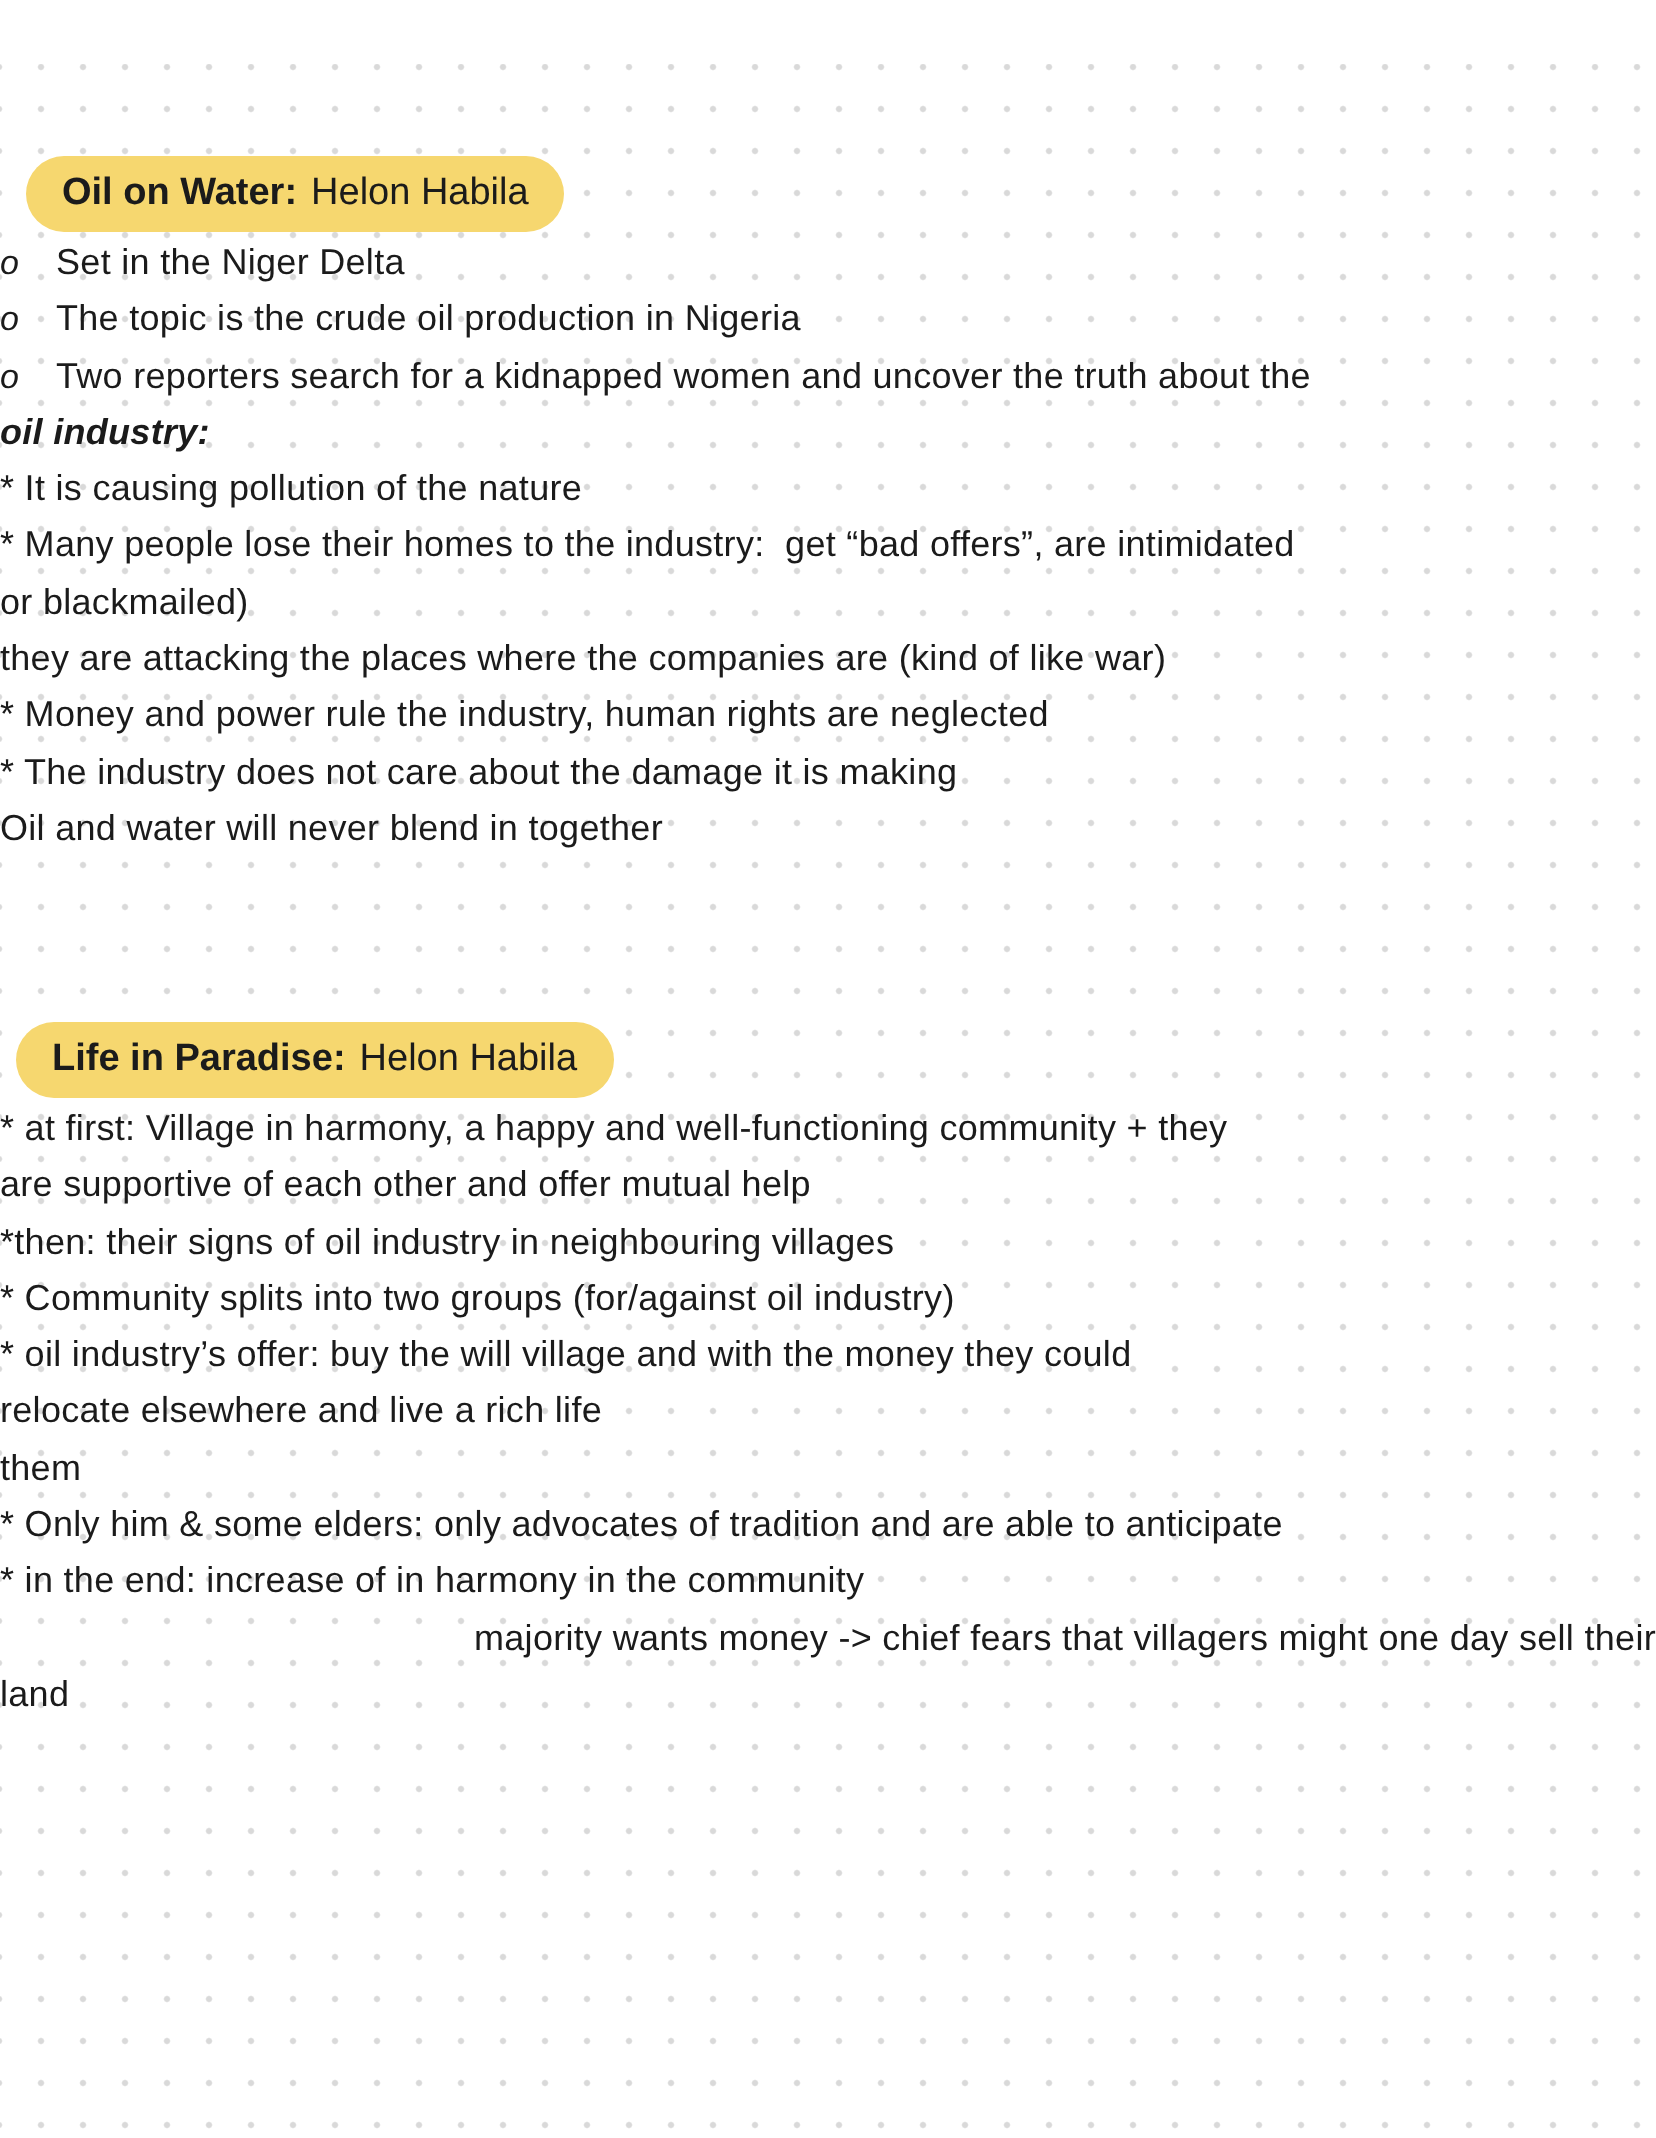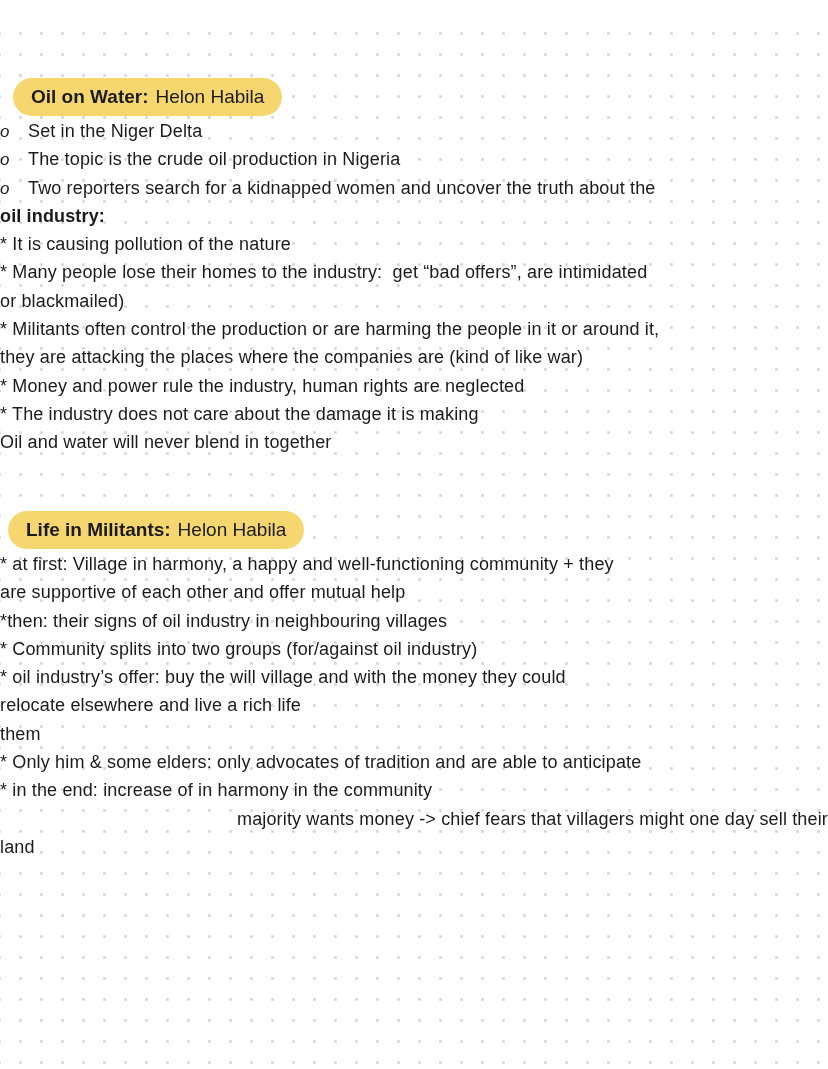--- a/index.html
+++ b/index.html
@@ -37,21 +37,21 @@
   .pill .b{font-weight:700;}
   .pill .a{font-weight:400;margin-left:7px;}
   .sec-1 .pill{margin-left:13px;}
   .sec-2 .pill{margin-left:8px;}
   .lines{padding-top:1px;}
   .line{
     height:28.3px;line-height:28.3px;
     font-size:18px;letter-spacing:.15px;
     white-space:pre;
   }
-  .line.bold{font-weight:700;}
+  .line.bold{font-weight:700;font-style:italic;}
   .line.indent{padding-left:30px;text-align:right;}
   .obullet{
     display:inline-block;width:28px;
     font-style:italic;font-size:17px;
   }
 </style>
 </head>
 <body>
 
 <div class="page">
@@ -64,32 +64,31 @@
       </span>
     </div>
     <div class="lines">
       <div class="line"><span class="obullet">o</span><span>Set in the Niger Delta</span></div>
       <div class="line"><span class="obullet">o</span><span>The topic is the crude oil production in Nigeria</span></div>
       <div class="line"><span class="obullet">o</span><span>Two reporters search for a kidnapped women and uncover the truth about the</span></div>
       <div class="line bold">oil industry:</div>
       <div class="line">* It is causing pollution of the nature</div>
       <div class="line">* Many people lose their homes to the industry:  get “bad offers”, are intimidated</div>
       <div class="line">or blackmailed)</div>
-      <div class="line">* Militants often control the production or are harming the people in it or around it,</div>
       <div class="line">they are attacking the places where the companies are (kind of like war)</div>
       <div class="line">* Money and power rule the industry, human rights are neglected</div>
       <div class="line">* The industry does not care about the damage it is making</div>
       <div class="line">Oil and water will never blend in together</div>
     </div>
   </section>
 
   <section class="sec sec-2">
     <div class="pill-row">
       <span class="pill">
-        <span class="b">Life in Militants:</span>
+        <span class="b">Life in Paradise:</span>
         <span class="a">Helon Habila</span>
       </span>
     </div>
     <div class="lines">
       <div class="line">* at first: Village in harmony, a happy and well-functioning community + they</div>
       <div class="line">are supportive of each other and offer mutual help</div>
       <div class="line">*then: their signs of oil industry in neighbouring villages</div>
       <div class="line">* Community splits into two groups (for/against oil industry)</div>
       <div class="line">* oil industry’s offer: buy the will village and with the money they could</div>
       <div class="line">relocate elsewhere and live a rich life</div>

